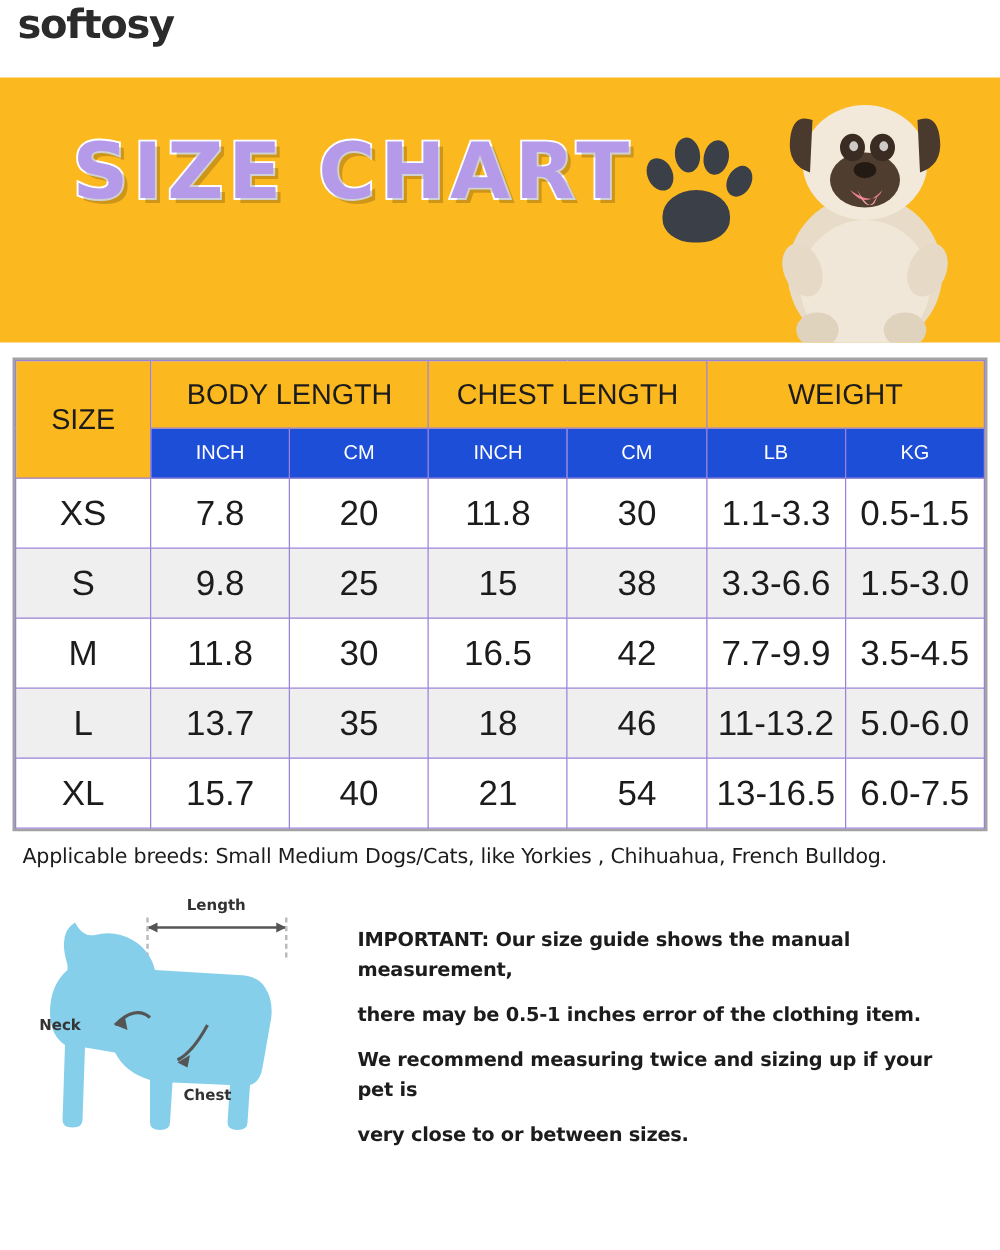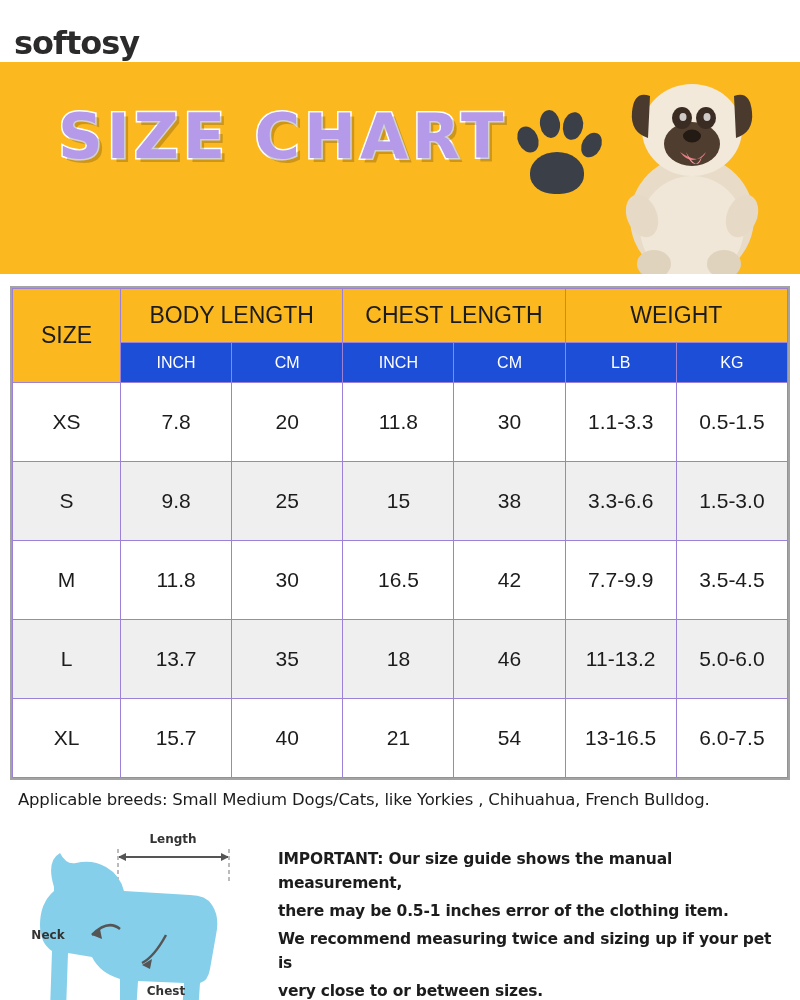--- a/index.html
+++ b/index.html
@@ -9,21 +9,21 @@
     background: #ffffff;
     font-family: "Liberation Sans", sans-serif;
     overflow: hidden;
   }
 
   
   .brand-bar {
     height: 62px;
     background: #ffffff;
     display: flex;
-    align-items: flex-end;
+    align-items: flex-start;
     padding-left: 14px;
   }
   .brand-logo {
     font-family: "DejaVu Sans", sans-serif;
     font-size: 32px;
     font-weight: bold;
     color: #2b2b2b;
     letter-spacing: -1px;
   }
 
@@ -98,21 +98,21 @@
     font-weight: normal;
     color: #1c1c1c;
   }
   thead tr.sub th {
     background: #1d4ed8;
     height: 40px;
     font-size: 16px;
     color: #ffffff;
     font-weight: normal;
   }
-  tbody td { height: 79px; font-size: 21px; }
+  tbody td { height: 56px; font-size: 28px; }
   tbody tr:nth-child(even) td { background: #efefef; }
   tbody tr:nth-child(odd) td { background: #ffffff; }
   .col-size { width: 108px; }
 
   
   .breeds {
     margin: 10px 0 0 18px;
     font-family: "DejaVu Sans", sans-serif;
     font-size: 16.5px;
     font-weight: normal;
@@ -129,21 +129,21 @@
     flex: 1;
     padding-left: 8px;
     padding-top: 26px;
     font-family: "DejaVu Sans", sans-serif;
     font-size: 15.5px;
     font-weight: bold;
     line-height: 1.55;
     color: #1c1c1c;
     letter-spacing: -0.2px;
   }
-  .important p { margin: 4px; }
+  .important p { margin: 12px; }
 </style>
 </head>
 <body>
 
 <div class="brand-bar">
   <div class="brand-logo">softosy</div>
 </div>
 
 <div class="hero">
   <div class="hero-title">SIZE CHART</div>

